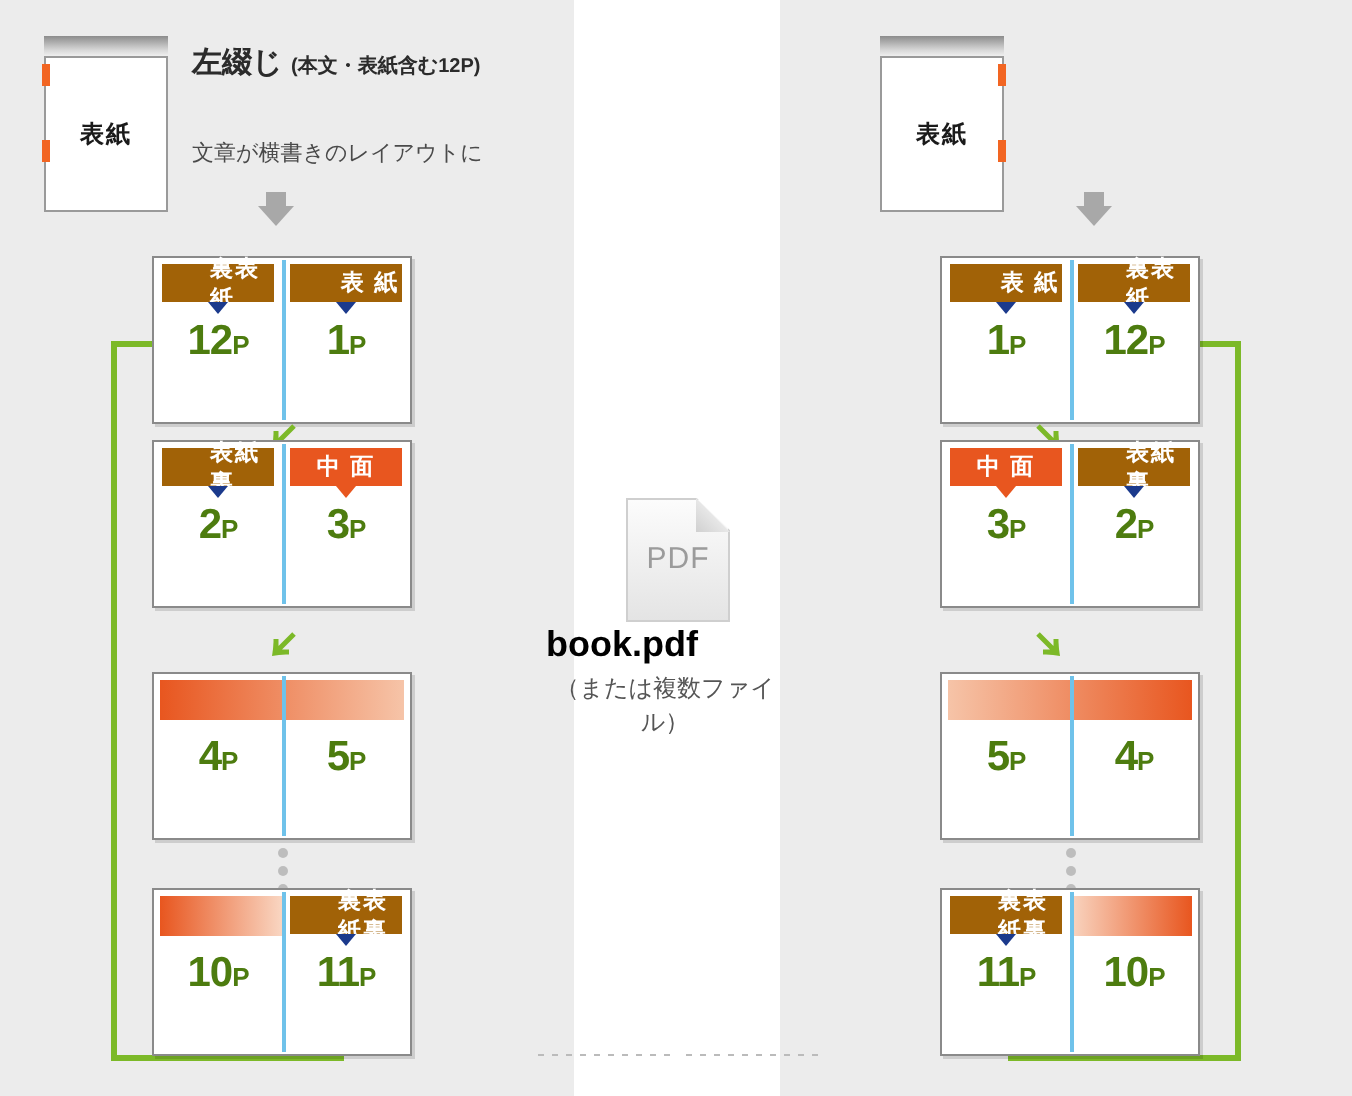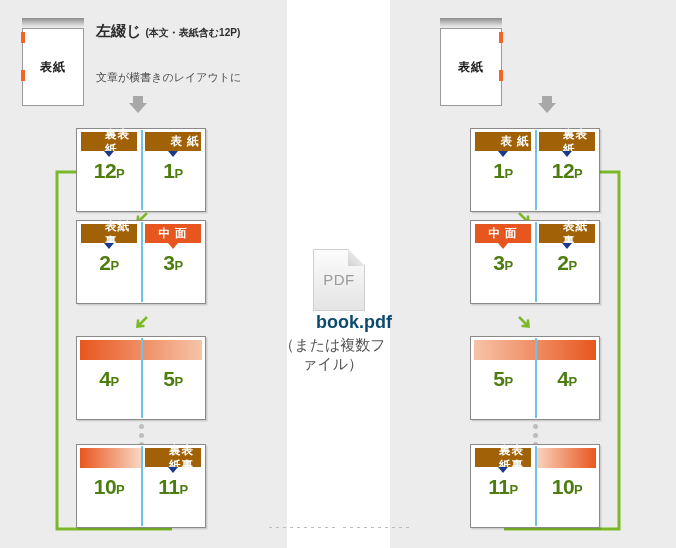--- a/index.html
+++ b/index.html
@@ -124,24 +124,24 @@
     border: 1px solid #cfcfcf;
     clip-path: polygon(0 0, 68% 0, 100% 26%, 100% 100%, 0 100%);
   }
   .pdf-fold {
     position: absolute; right: 0; top: 0; width: 17px; height: 17px;
     background: linear-gradient(225deg, #ffffff 0%, #d0d0d0 100%);
     clip-path: polygon(0 0, 100% 100%, 0 100%);
   }
   .pdf-text { position: absolute; left: 0; right: 0; top: 22px; text-align: center;
               font-size: 15px; color: #9b9b9b; letter-spacing: 0.5px; }
-  .pdf-name { position: absolute; left: -14px; right: -14px; top: 312px; text-align: right;
-              font-size: 18px; font-weight: bold; color: #0c4a6e; }
+  .pdf-name { position: absolute; left: -14px; right: -14px; top: 312px; text-align: left;
+              font-size: 18px; font-weight: bold; color: #000000; }
   .pdf-sub { position: absolute; left: -14px; right: -14px; top: 336px; text-align: center;
-             font-size: 15px; color: #555; }
+             font-size: 12px; color: #555; }
   .dotline { position: absolute; top: 278px; height: 1px;
              background-image: linear-gradient(90deg, #bbb 0 3px, transparent 3px 7px);
              background-size: 7px 1px; }
   .dotline.l { left: -44px; width: 66px; }
   .dotline.r { right: -44px; width: 66px; }
 </style>
 </head>
 <body>
 
 <div id="root">

